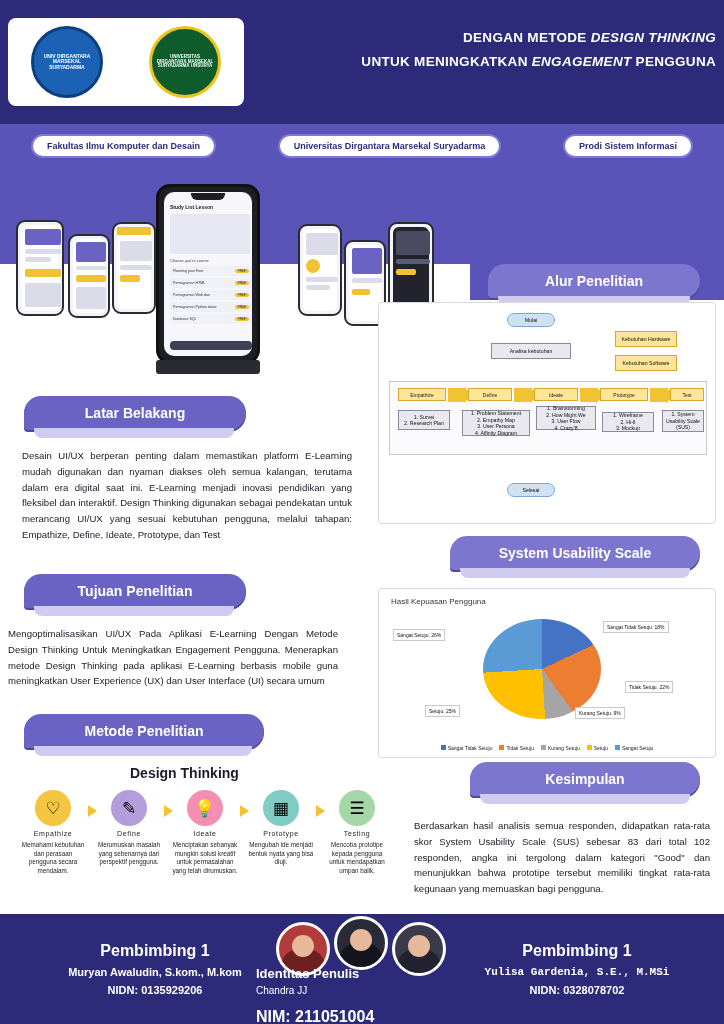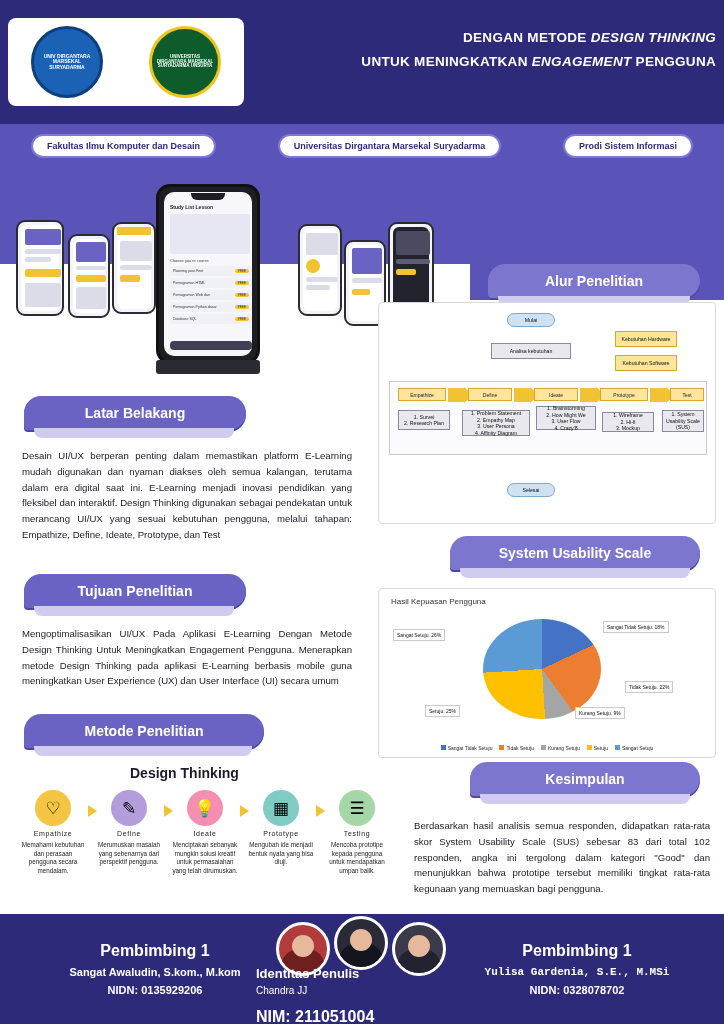--- a/index.html
+++ b/index.html
@@ -341,21 +341,21 @@
 
     <div class="fnode blue" style="left:128px;top:180px;width:48px;height:14px;">Selesai</div>
   </div>
 
   <div class="banner" style="left:24px;top:396px;width:222px;">Latar Belakang</div>
   <div class="banner-sub" style="left:34px;top:428px;width:200px;"></div>
   <div class="para" style="left:22px;top:448px;width:330px;">Desain UI/UX berperan penting dalam memastikan platform E-Learning mudah digunakan dan nyaman diakses oleh semua kalangan, terutama dalam era digital saat ini. E-Learning menjadi inovasi pendidikan yang fleksibel dan interaktif. Design Thinking digunakan sebagai pendekatan untuk merancang UI/UX yang sesuai kebutuhan pengguna, melalui tahapan: Empathize, Define, Ideate, Prototype, dan Test</div>
 
   <div class="banner" style="left:24px;top:574px;width:222px;">Tujuan Penelitian</div>
   <div class="banner-sub" style="left:34px;top:606px;width:200px;"></div>
-  <div class="para" style="left:22px;top:626px;width:330px;">Mengoptimalisasikan UI/UX Pada Aplikasi E-Learning Dengan Metode Design Thinking Untuk Meningkatkan Engagement Pengguna. Menerapkan metode Design Thinking pada aplikasi E-Learning berbasis mobile guna meningkatkan User Experience (UX) dan User Interface (UI) secara umum</div>
+  <div class="para" style="left:8px;top:626px;width:330px;">Mengoptimalisasikan UI/UX Pada Aplikasi E-Learning Dengan Metode Design Thinking Untuk Meningkatkan Engagement Pengguna. Menerapkan metode Design Thinking pada aplikasi E-Learning berbasis mobile guna meningkatkan User Experience (UX) dan User Interface (UI) secara umum</div>
 
   <div class="banner" style="left:24px;top:714px;width:240px;">Metode Penelitian</div>
   <div class="banner-sub" style="left:34px;top:746px;width:218px;"></div>
 
   <div class="banner lilac" style="left:450px;top:536px;width:250px;">System Usability Scale</div>
   <div class="banner-sub" style="left:460px;top:568px;width:230px;"></div>
 
   <div class="sus-box">
     <div class="sus-title">Hasil Kepuasan Pengguna</div>
     <div class="pie" style="background:conic-gradient(#4472c4 0 18%, #ed7d31 18% 40%, #a5a5a5 40% 49%, #ffc000 49% 74%, #5b9bd5 74% 100%);"></div>
@@ -409,21 +409,21 @@
 
   <div class="dt-item" style="left:324px;top:790px;">
     <div class="dt-circle" style="background:#a5d6a7;">☰</div>
     <div class="dt-name">Testing</div>
     <div class="dt-desc">Mencoba prototipe kepada pengguna untuk mendapatkan umpan balik.</div>
   </div>
 
   <div class="footer">
     <div style="position:absolute;left:40px;top:28px;width:230px;text-align:center;">
       <div class="name">Pembimbing 1</div>
-      <div class="sub" style="margin-top:6px;">Sangat Awaludin, S.kom., M.kom</div>
+      <div class="sub" style="margin-top:6px;">Muryan Awaludin, S.kom., M.kom</div>
       <div class="nidn" style="margin-top:6px;">NIDN: 0135929206</div>
     </div>
     <div style="position:absolute;right:22px;top:28px;width:250px;text-align:center;">
       <div class="name">Pembimbing 1</div>
       <div class="sub" style="margin-top:6px;font-family:Liberation Mono, monospace;">Yulisa Gardenia, S.E., M.MSi</div>
       <div class="nidn" style="margin-top:6px;">NIDN: 0328078702</div>
     </div>
   </div>
 
   <div class="avatar" style="left:276px;top:922px;background:#b23b3b;">

